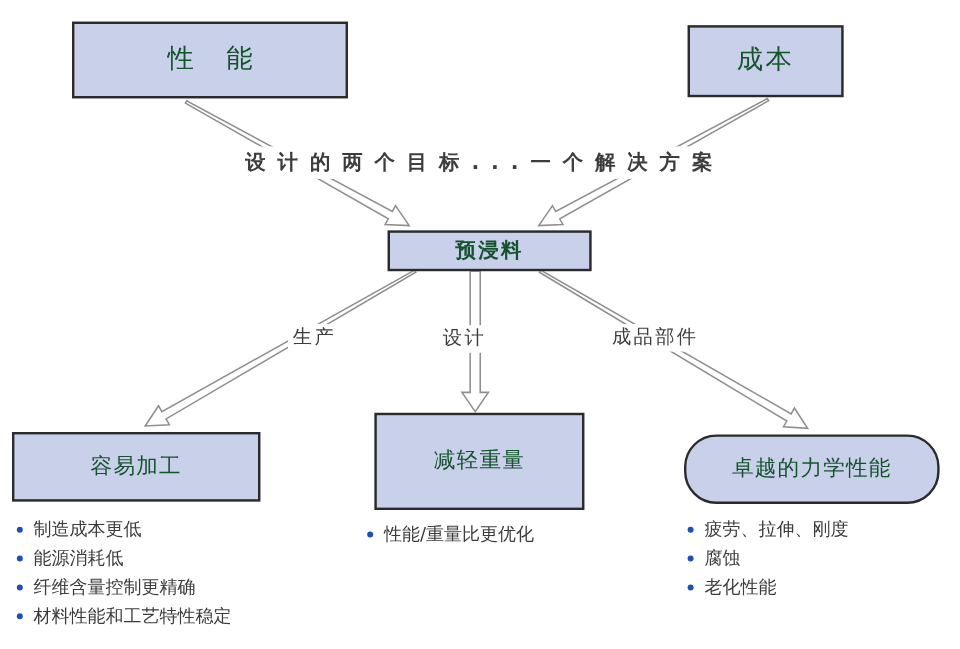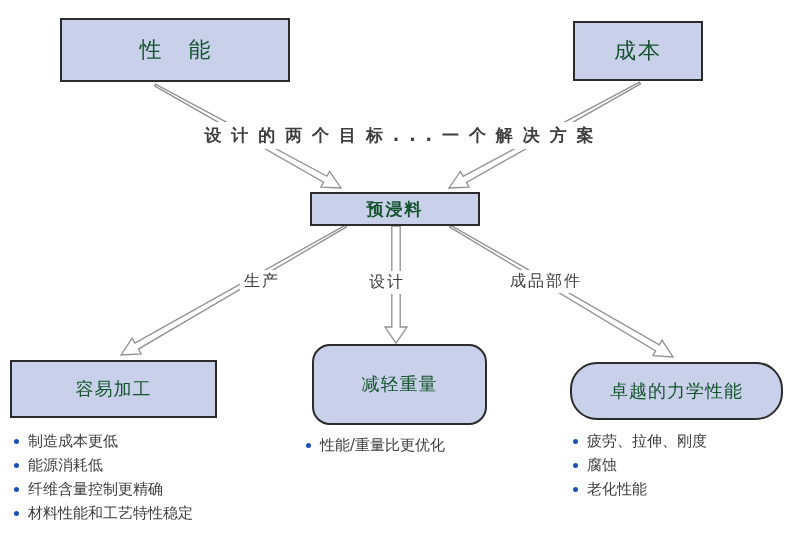--- a/index.html
+++ b/index.html
@@ -60,33 +60,33 @@
   <div class="node box-top" style="left:60px;top:18px;width:230px;height:64px;">
     <span class="line">性 能</span>
   </div>
 
   <div class="node box-cost" style="left:573px;top:21px;width:130px;height:60px;">
     <span class="line">成本</span>
   </div>
 
   <div class="goal-text" style="left:400px;top:122px;transform:translateX(-50%);">设 计 的 两 个 目 标 . . . 一 个 解 决 方 案</div>
 
-  <div class="node box-center" style="left:310px;top:192px;width:170px;height:34px;">
+  <div class="node box-center" style="left:323px;top:192px;width:170px;height:34px;">
     <span class="line">预浸料</span>
   </div>
 
   <div class="branch-label" style="left:240px;top:270px;">生产</div>
   <div class="branch-label" style="left:365px;top:271px;">设计</div>
   <div class="branch-label" style="left:506px;top:270px;">成品部件</div>
 
   <div class="node box-bottom" style="left:10px;top:360px;width:207px;height:58px;">
     <span class="line">容易加工</span>
   </div>
 
-  <div class="node box-bottom" style="left:312px;top:344px;width:175px;height:81px;border-radius:18px;">
+  <div class="node box-bottom" style="left:312px;top:344px;width:175px;height:81px;">
     <span class="line">减轻重量</span>
   </div>
 
   <div class="node box-bottom" style="left:570px;top:362px;width:213px;height:58px;border-radius:27px;">
     <span class="line">卓越的力学性能</span>
   </div>
 
   <ul class="bullets" style="left:14px;top:432px;">
     <li>
         <span class="dot"></span>

